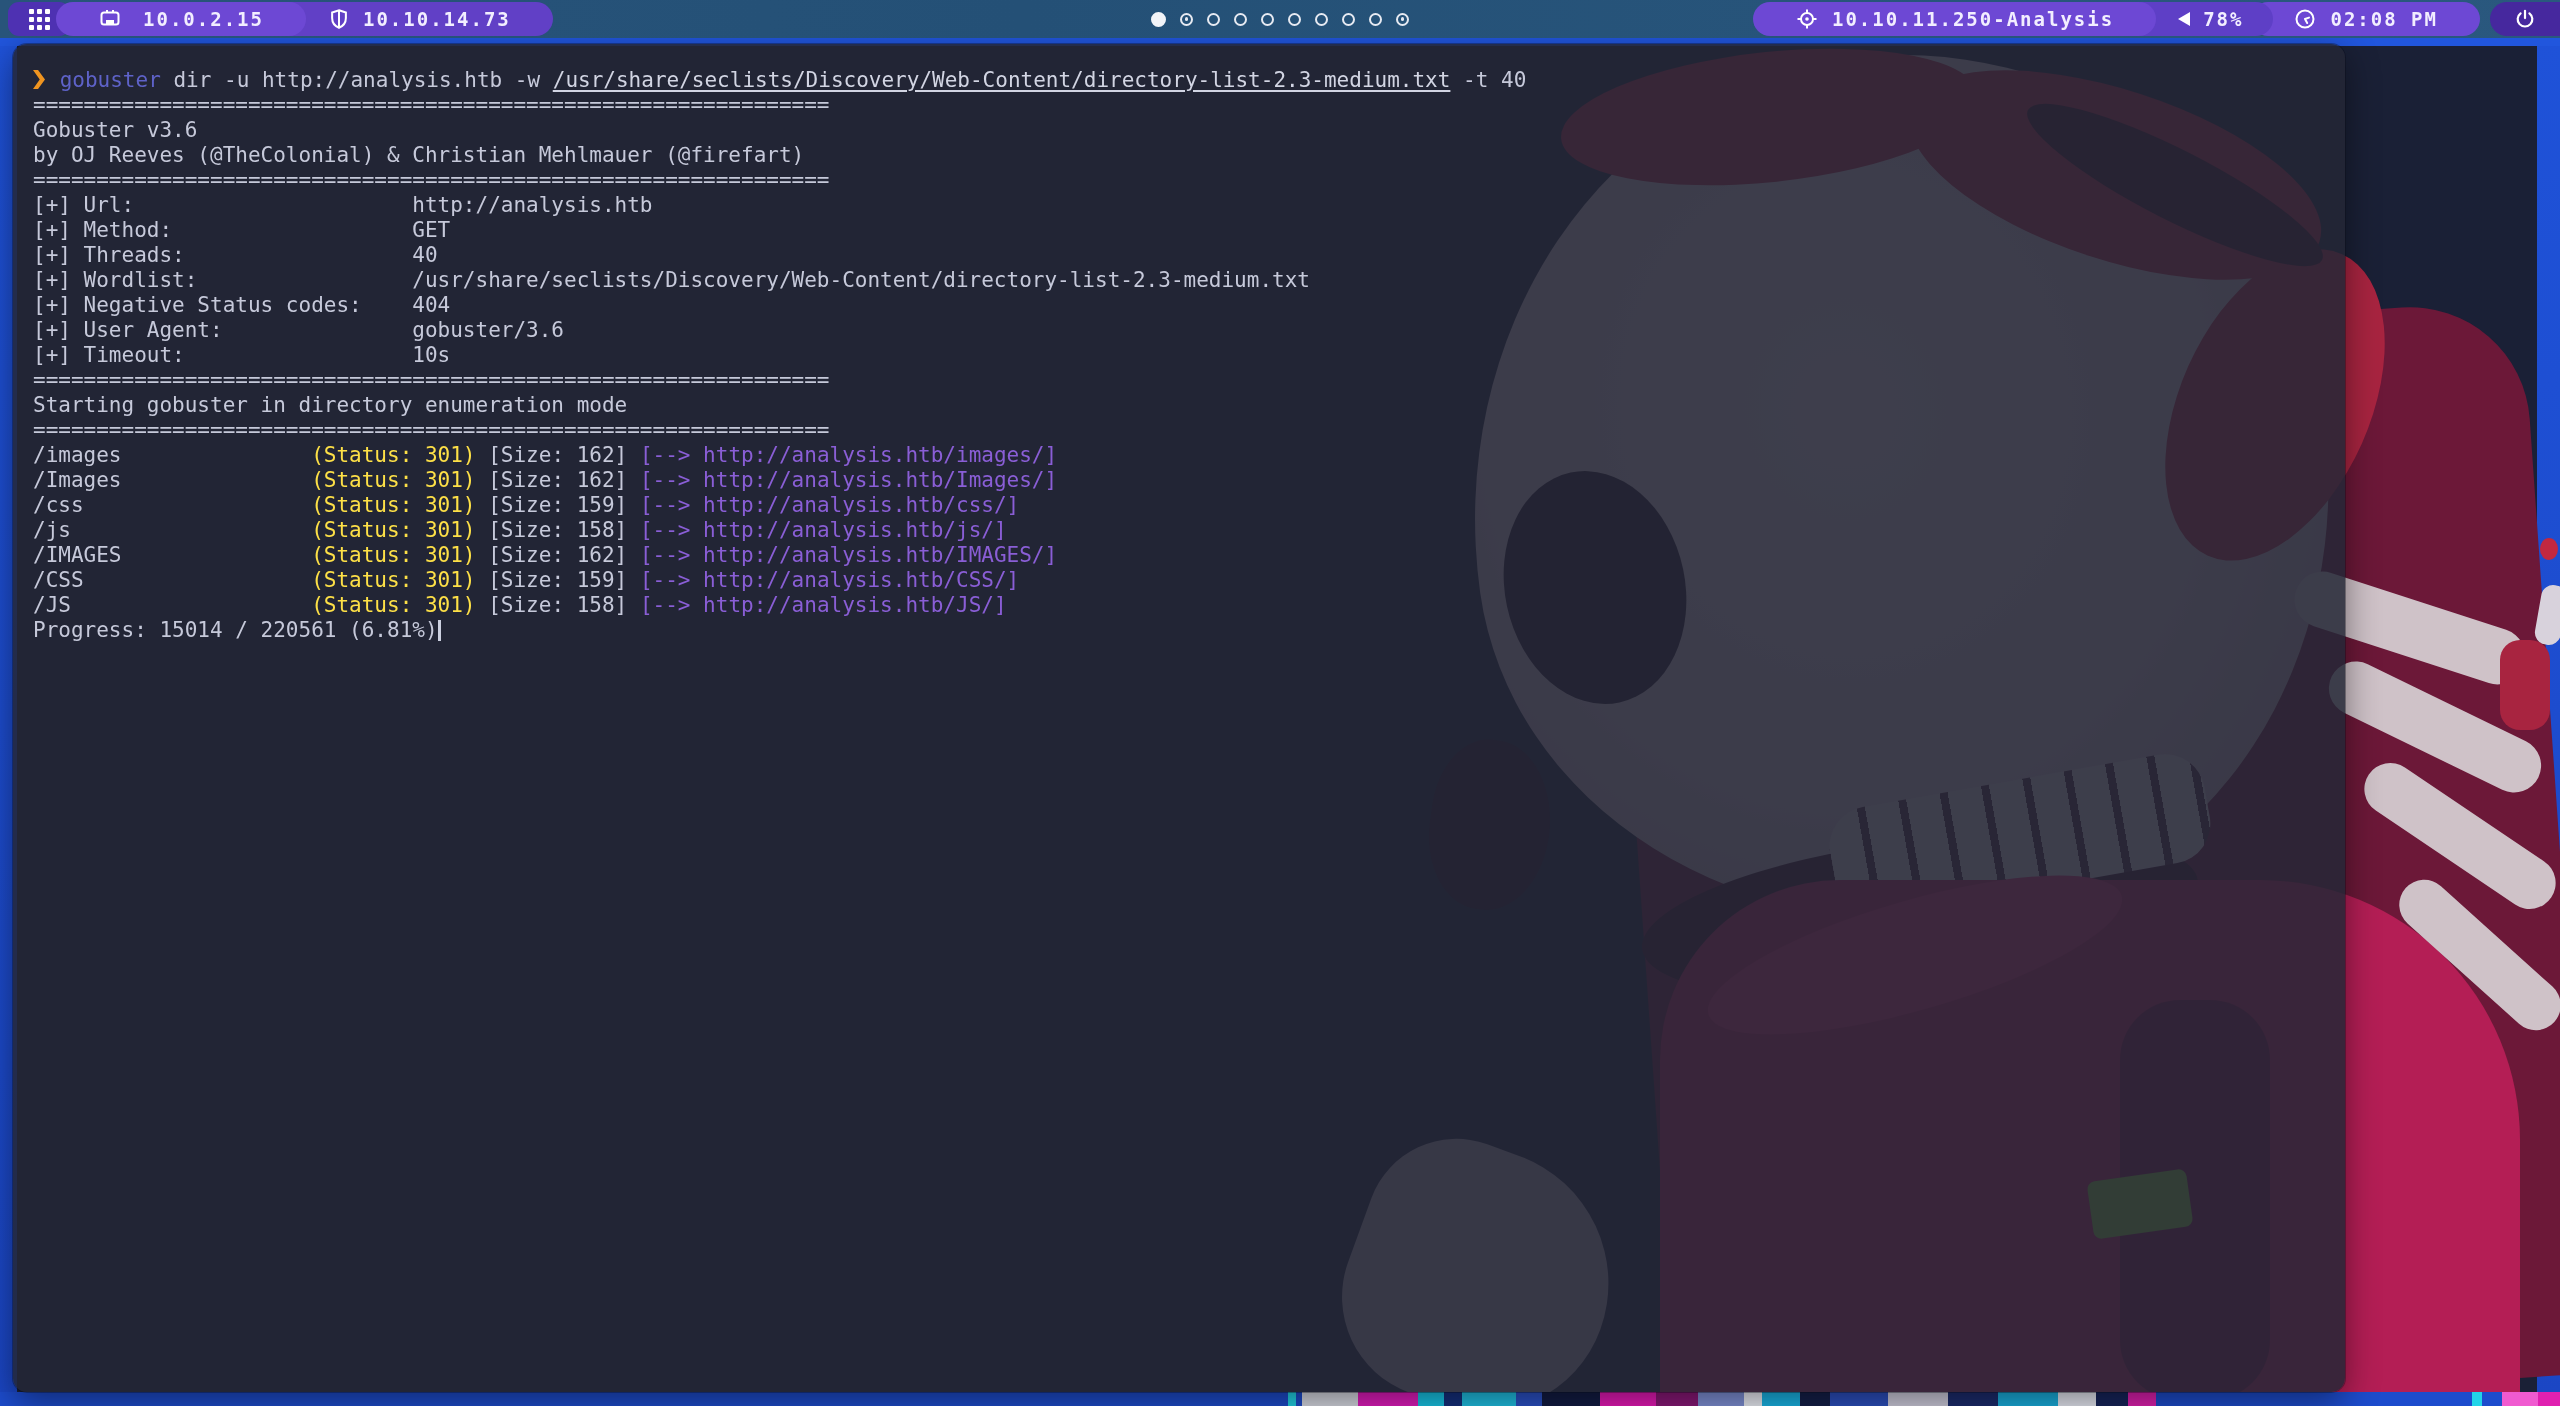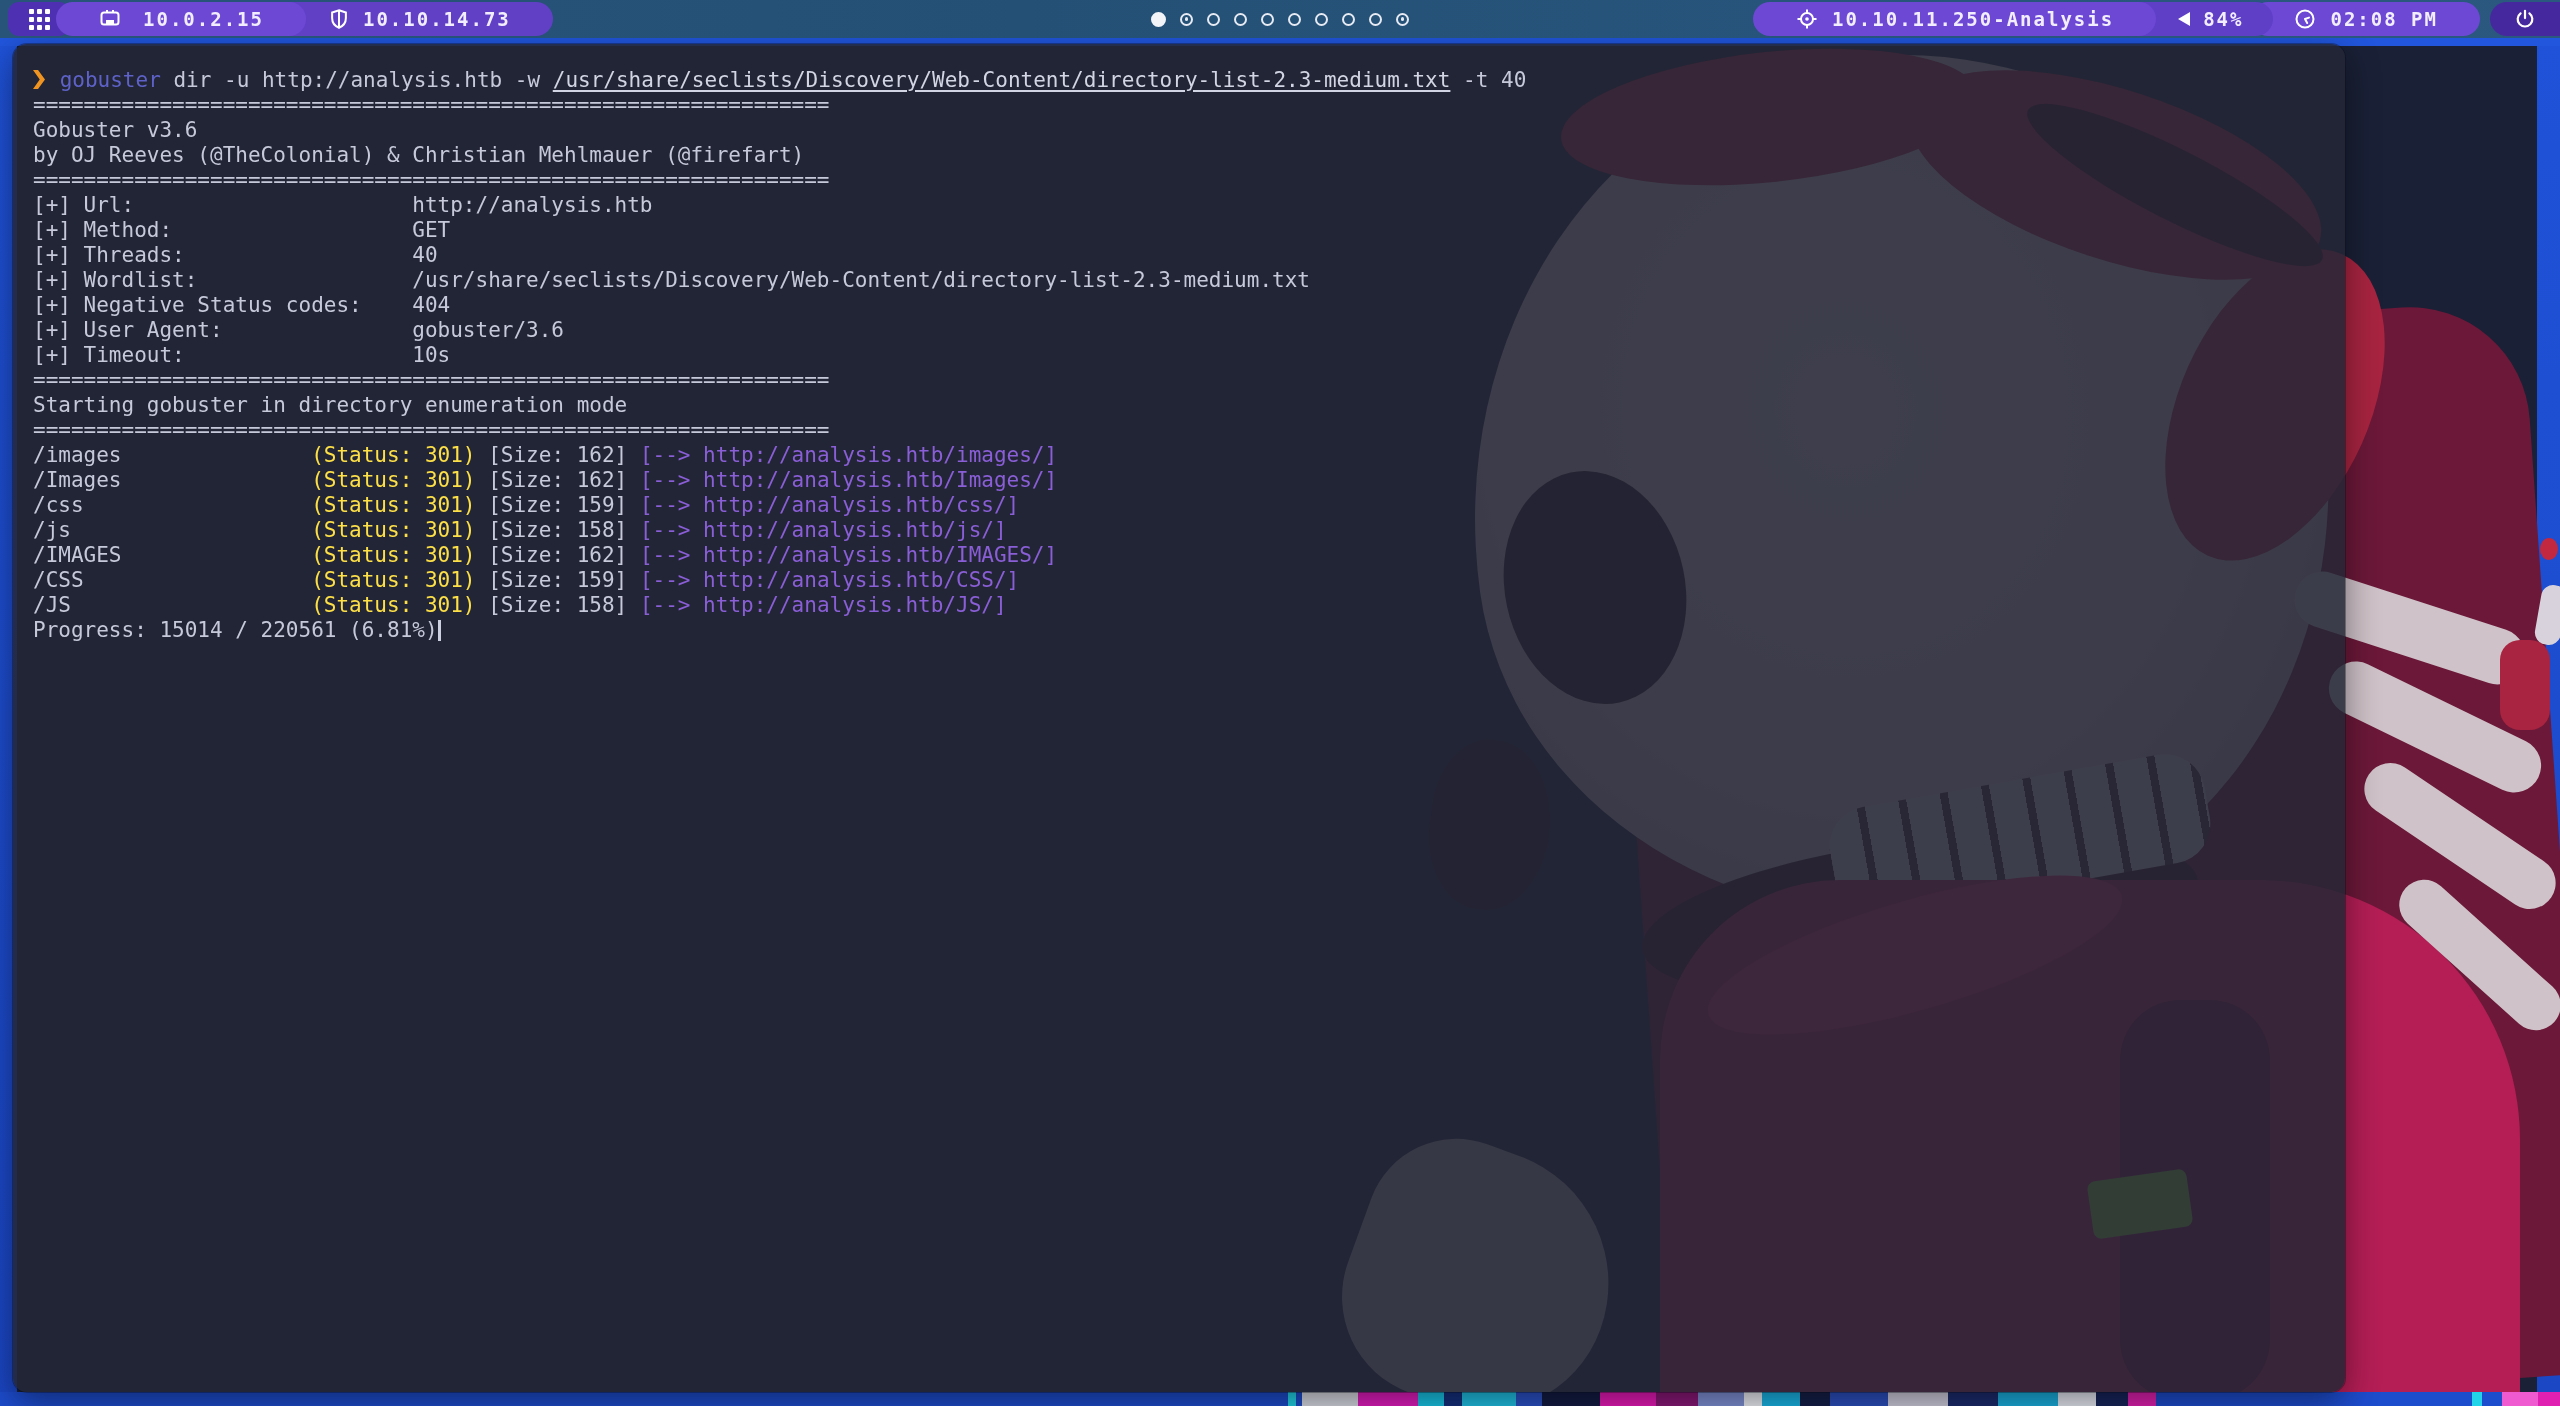--- a/index.html
+++ b/index.html
@@ -190,21 +190,21 @@
           <svg width="24" height="24" viewBox="0 0 24 24">
               <circle cx="12" cy="12" r="6" fill="none" stroke="#fff" stroke-width="2"></circle>
               <circle cx="12" cy="12" r="1.8" fill="#fff"></circle>
               <path d="M12 2.5 V6 M12 18 V21.5 M2.5 12 H6 M18 12 H21.5" stroke="#fff" stroke-width="2"></path>
             </svg>
         </span>
         <span>10.10.11.250-Analysis</span>
       </div>
       <div class="pill seg-vol">
         <span class="tri-left"></span>
-        <span>84%</span>
+        <span>78%</span>
       </div>
       <div class="pill seg-clock">
         <span class="bicon">
           <svg width="24" height="24" viewBox="0 0 24 24">
               <circle cx="12" cy="12" r="8.5" fill="none" stroke="#fff" stroke-width="2"></circle>
               <path d="M12 12 L16 10.6 M12 12 L14.2 16" stroke="#fff" stroke-width="2" stroke-linecap="round"></path>
             </svg>
         </span>
         <span>02:08 PM</span>
       </div>

